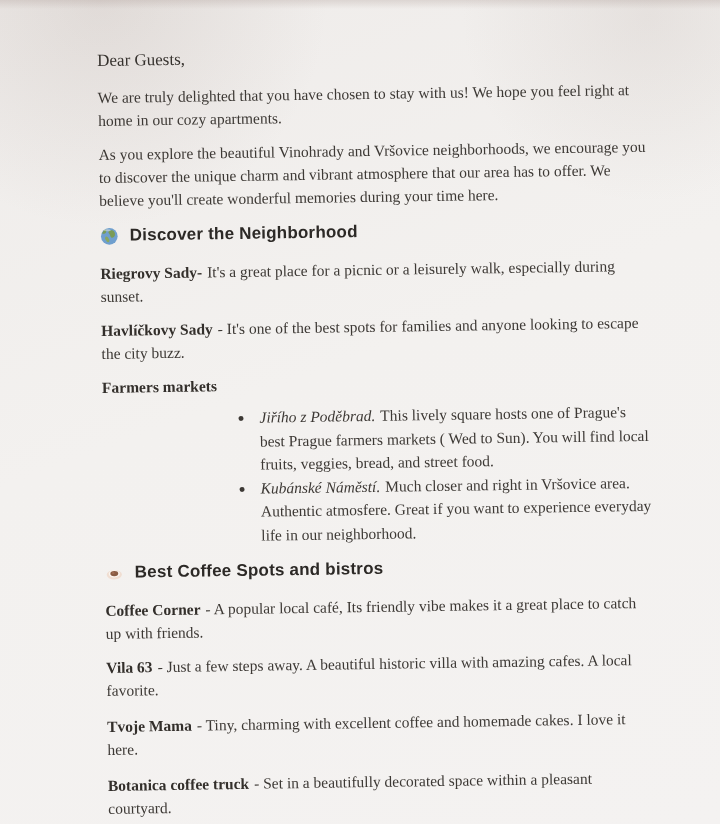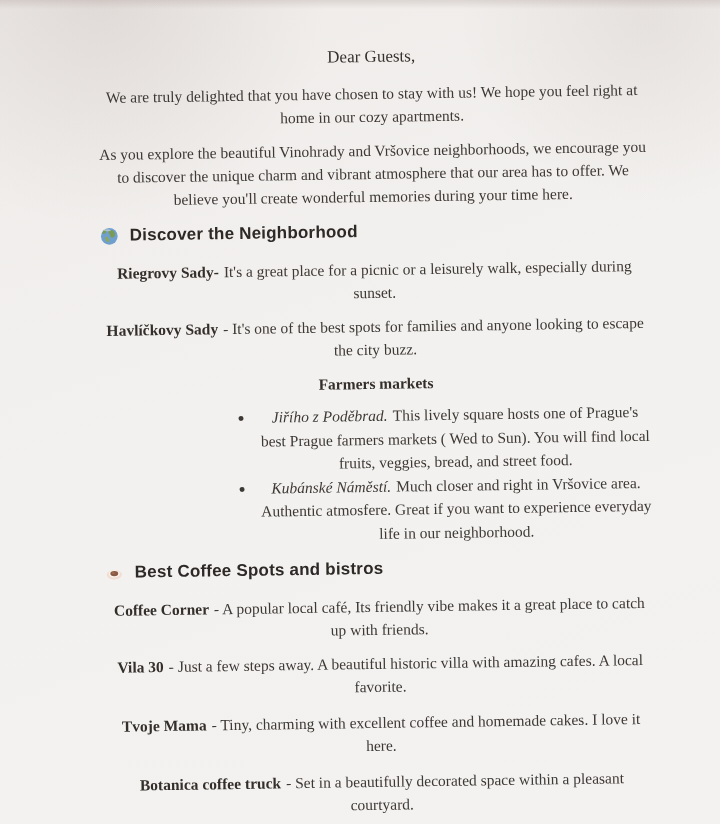--- a/index.html
+++ b/index.html
@@ -7,21 +7,20 @@
     width:720px;height:824px;overflow:hidden;
     font-family:"Liberation Serif",serif;
   }
   .photo{
     position:relative;width:720px;height:824px;overflow:hidden;
     background:
       linear-gradient(180deg, rgba(168,150,144,.28) 0px, rgba(168,150,144,0) 9px),
       radial-gradient(circle at 14% 0%, rgba(170,155,148,.22), rgba(170,155,148,0) 22%),
       radial-gradient(circle at 90% 2%, rgba(170,155,148,.16), rgba(170,155,148,0) 18%),
       linear-gradient(160deg, #efecea 0%, #f3f1ef 45%, #f4f2f1 100%);
-    text-align: center;
   }
   .page{
     position:absolute;left:97px;top:48px;width:548px;
     transform:rotate(-0.85deg);transform-origin:0 0;
     color:var(--ink,#3d3935);
   }
   .salutation{
     font-size:17px;line-height:26px;margin:0 0 12px;color:#35312d;
   }
   p.body{
@@ -89,20 +88,20 @@
           <ellipse cx="12" cy="12.6" rx="7" ry="4.6" fill="#fbf4ee"></ellipse>
           <ellipse cx="12" cy="12.4" rx="5" ry="3.2" fill="#8a5b42"></ellipse>
           <ellipse cx="10.7" cy="11.6" rx="1.9" ry="1" fill="#a97258"></ellipse>
         </svg>
       </span>
       <span>Best Coffee Spots and bistros</span>
     </h2>
 
     <p class="body"><span class="place-name">Coffee Corner</span><span>- A popular local café, Its friendly vibe makes it a great place to catch up with friends.</span></p>
 
-    <p class="body" style="margin-bottom:13px;"><span class="place-name">Vila 30</span><span>- Just a few steps away. A beautiful historic villa with amazing cafes. A local favorite.</span></p>
+    <p class="body" style="margin-bottom:13px;"><span class="place-name">Vila 63</span><span>- Just a few steps away. A beautiful historic villa with amazing cafes. A local favorite.</span></p>
 
     <p class="body" style="margin-bottom:13px;"><span class="place-name">Tvoje Mama</span><span>- Tiny, charming with excellent coffee and homemade cakes. I love it here.</span></p>
 
     <p class="body"><span class="place-name">Botanica coffee truck</span><span>- Set in a beautifully decorated space within a pleasant courtyard.</span></p>
 
   </div>
 </div>
 
 </body></html>

